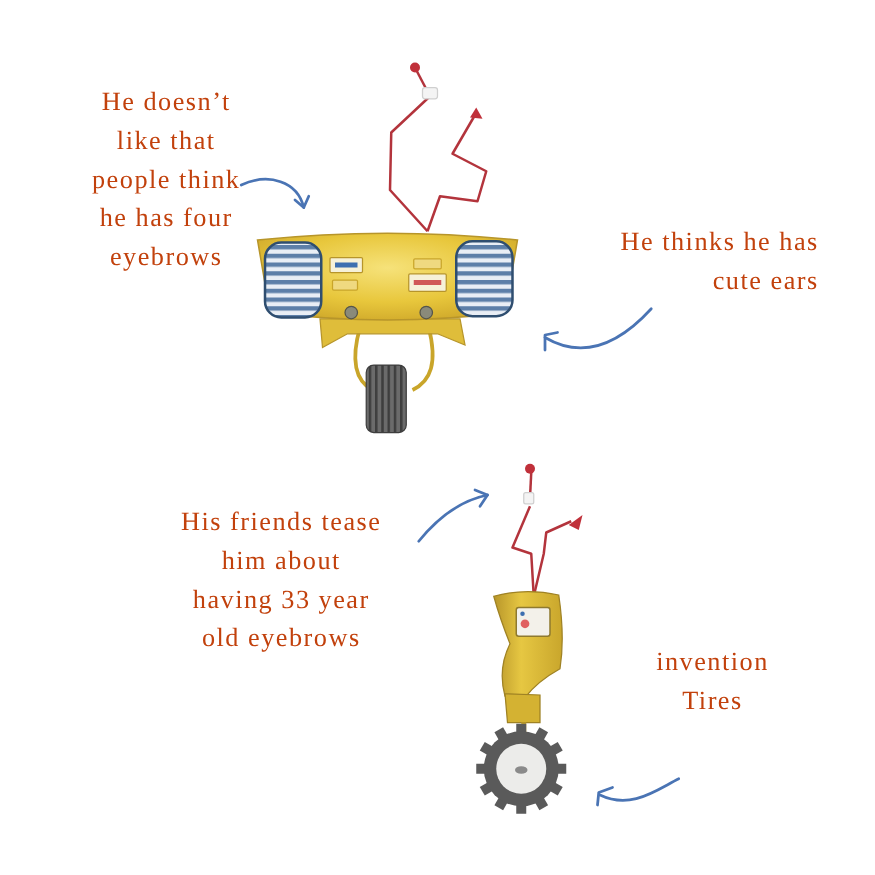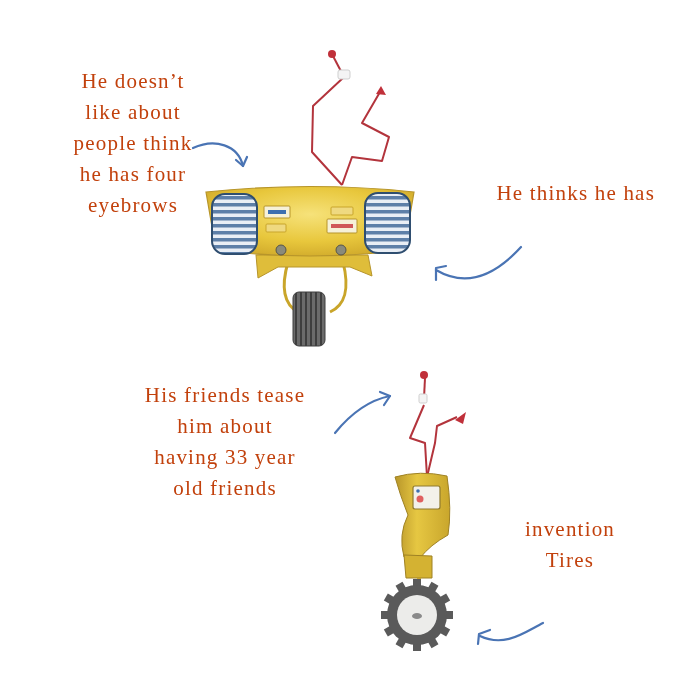--- a/index.html
+++ b/index.html
@@ -21,35 +21,36 @@
       white-space: nowrap;
     }
     .caption span { display: block; }
     svg { position: absolute; left: 0; top: 0; }
   </style>
 </head>
 <body>
 
 <div class="caption" style="left:38px; top:66px; width:190px;">
   <span>He doesn’t</span>
-  <span>like about</span>
+  <span>like that</span>
   <span>people think</span>
   <span>he has four</span>
   <span>eyebrows</span>
 </div>
 
 <div class="caption" style="left:445px; top:178px; width:210px;text-align:right;">
   <span>He thinks he has</span>
+  <span>cute ears</span>
 </div>
 
-<div class="caption" style="left:125px; top:380px; width:200px;">
+<div class="caption" style="left:125px; top:402px; width:200px;">
   <span>His friends tease</span>
   <span>him about</span>
   <span>having 33 year</span>
-  <span>old friends</span>
+  <span>old eyebrows</span>
 </div>
 
 <div class="caption" style="left:505px; top:514px; width:130px;">
   <span>invention</span>
   <span>Tires</span>
 </div>
 
 <svg width="700" height="700" viewBox="0 0 700 700">
   <defs>
     <radialGradient id="yellowGrad" cx="50%" cy="40%" r="65%">

